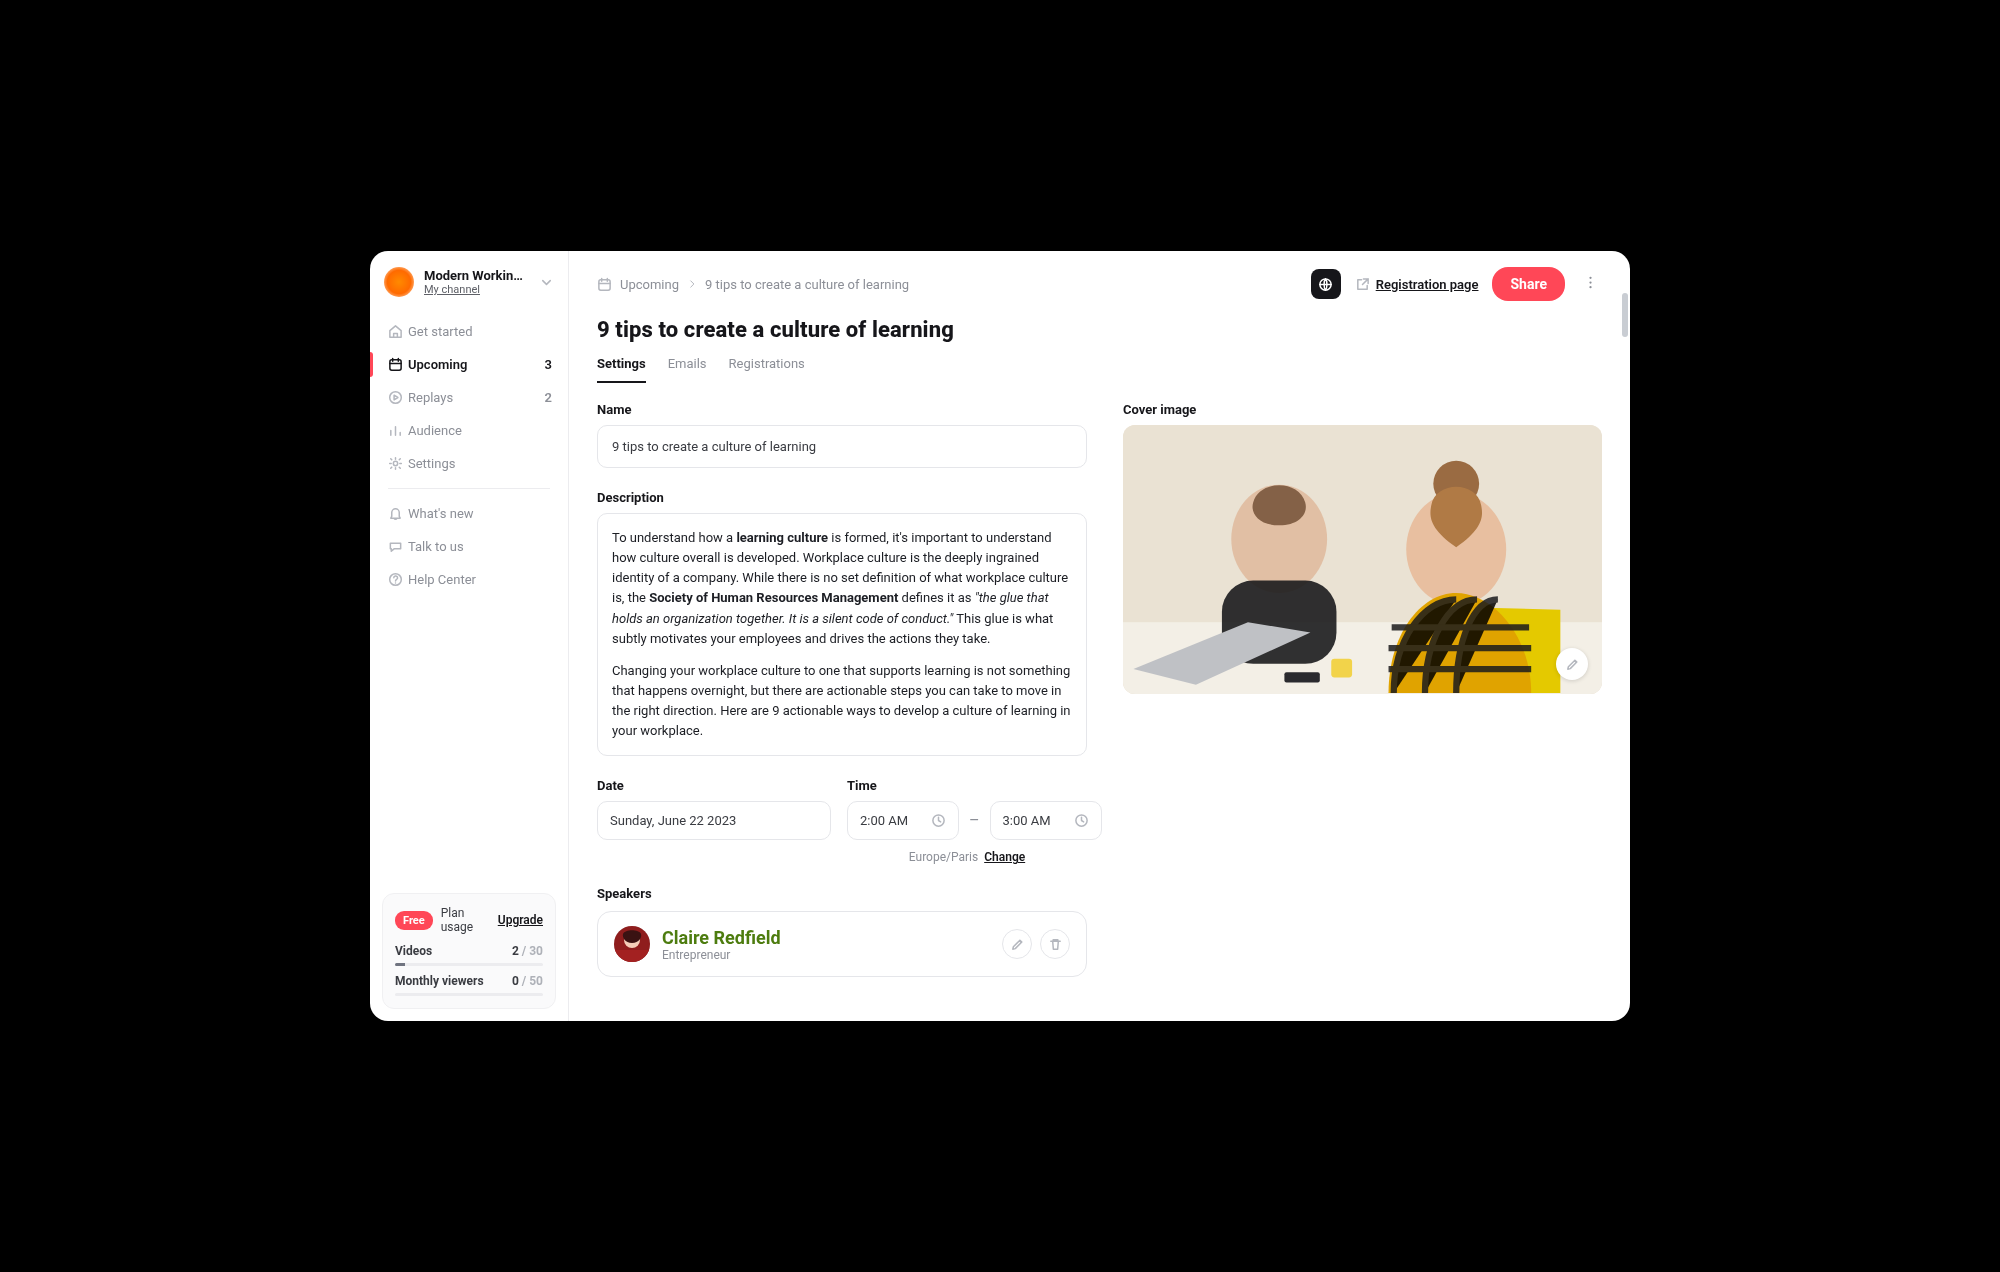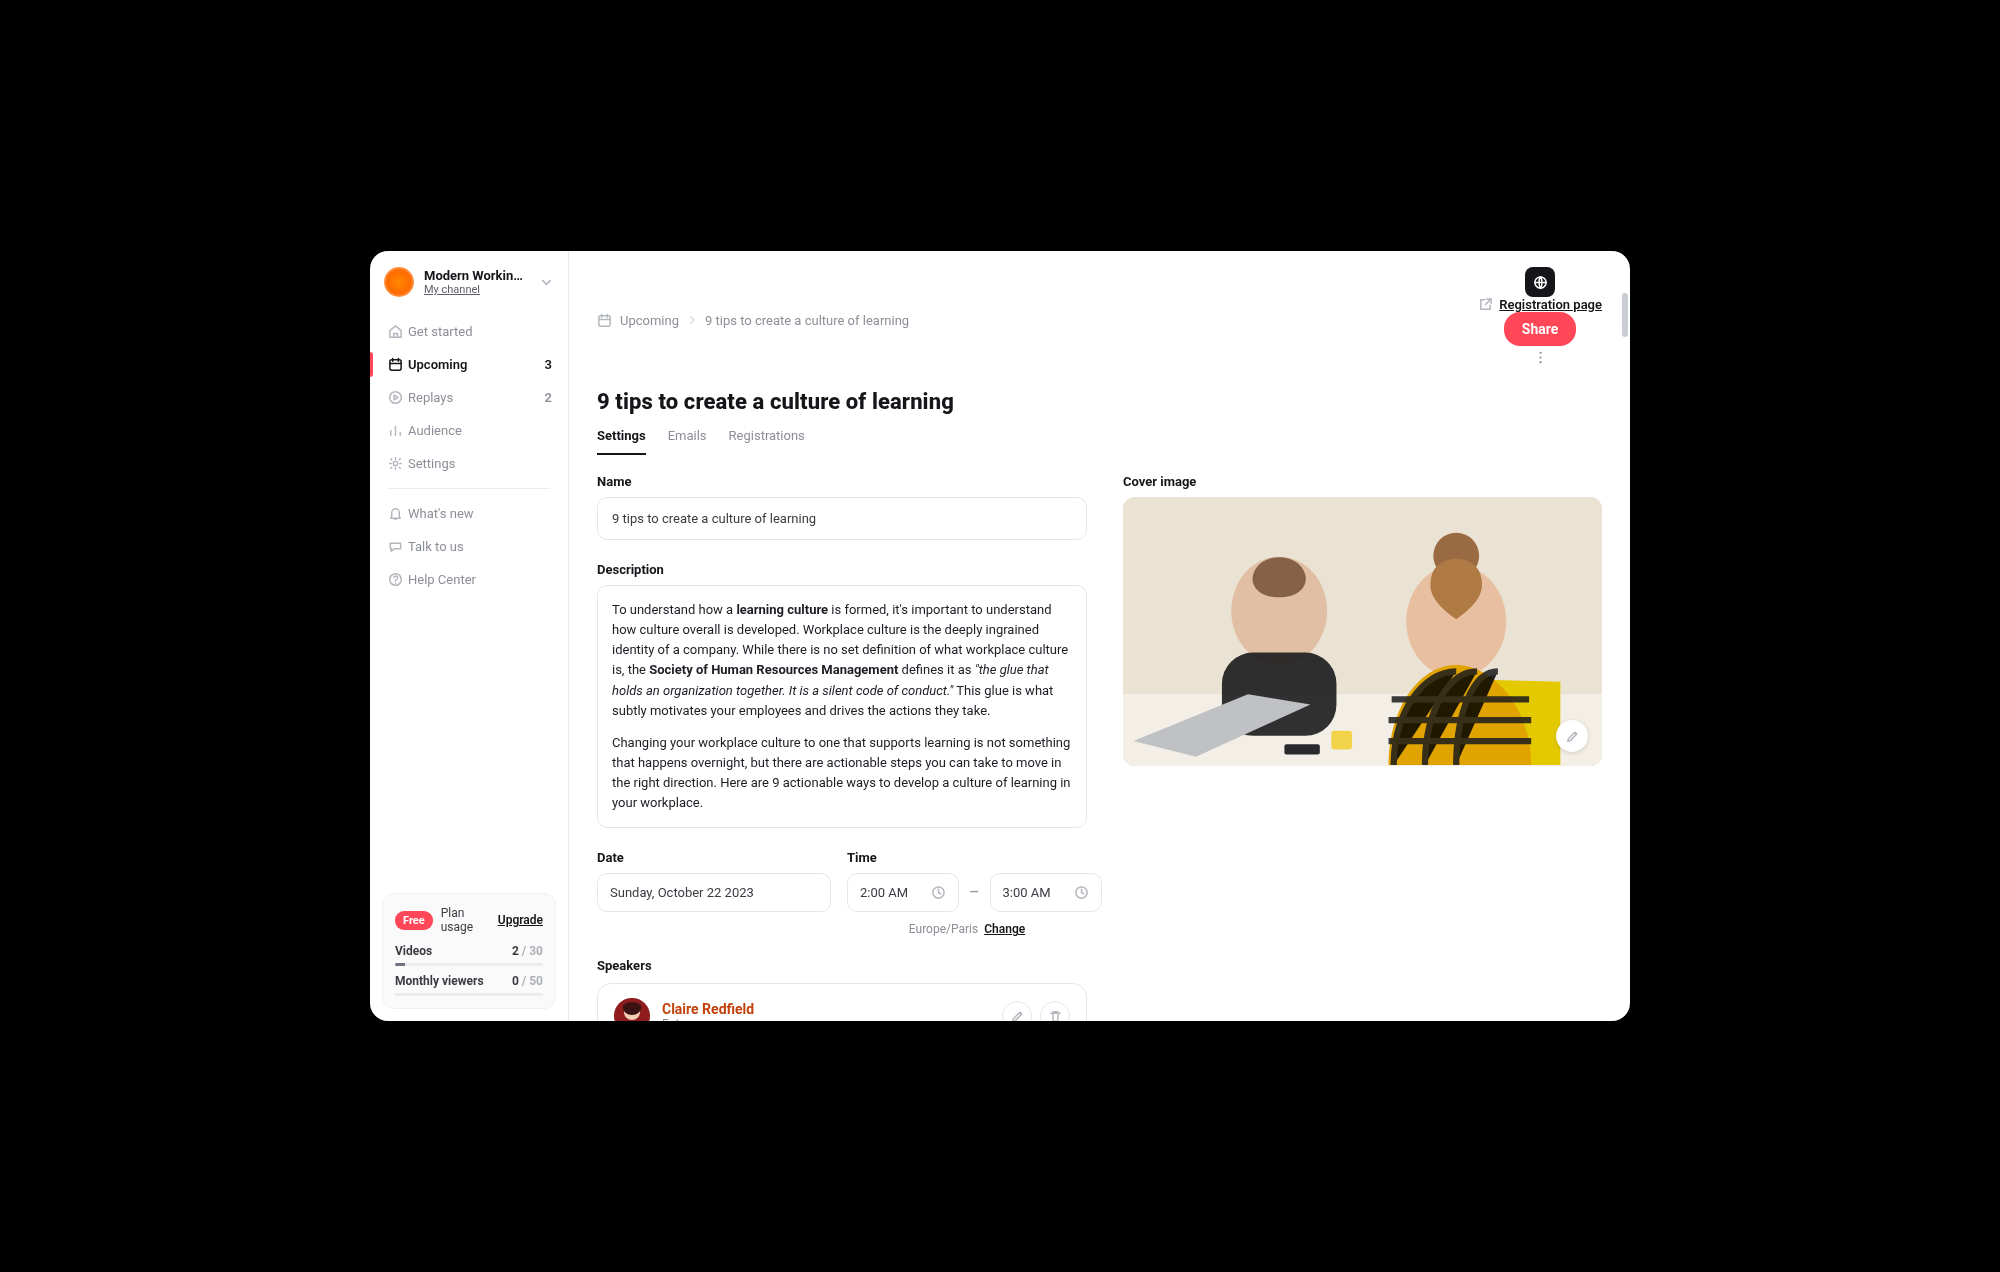--- a/index.html
+++ b/index.html
@@ -54,21 +54,21 @@
     .metric-row{ display:flex; justify-content:space-between; font-size:12px; color:#3a3c42;}
     .metric-row .limit{ color:#aeb1b8;}
     .bar{ height:3px; background:#ececef; border-radius:2px; margin-top:5px; position:relative; overflow:hidden;}
     .bar .fill{ position:absolute; left:0; top:0; bottom:0; background:#707480;}
     
     .main{ flex:1; overflow:auto; }
     .topbar{ display:flex; align-items:center; padding:16px 28px 10px 28px;}
     .crumbs{ display:flex; align-items:center; gap:8px; font-size:13px; color:#8c8f97;}
     .crumbs .root a{ color:#8c8f97; text-decoration:none;}
     .crumbs .cur{ color:#8c8f97;}
-    .top-actions{ margin-left:auto; display:flex; align-items:center; flex-direction:column;}
+    .top-actions{ margin-left:auto; display:flex; align-items:center; gap:14px;}
     .square-btn{
       width:30px;height:30px;border-radius:8px;background:#16161a;display:flex;align-items:center;justify-content:center;
     }
     .square-btn svg{ stroke:#fff;}
     .reg-link{ display:flex; align-items:center; gap:6px; font-size:13px; font-weight:600; color:#16161a; text-decoration:underline;}
     .share-btn{
       background:#ff4757; color:#fff; font-weight:700; font-size:14px; border:none;
       padding:9px 18px; border-radius:16px;
     }
     .kebab{ color:#8c8f97; padding:4px;}
@@ -111,21 +111,21 @@
     .edit-fab{
       position:absolute; right:14px; bottom:14px; width:32px; height:32px; border-radius:50%;
       background:#fff; display:flex; align-items:center; justify-content:center; box-shadow:0 1px 4px rgba(0,0,0,.15);
     }
     .speaker-card{
       border:1px solid #e5e6ea; border-radius:14px; padding:14px 16px; margin-top:10px;
     }
     .speaker-head{ display:flex; align-items:center; gap:12px;}
     .avatar{ width:36px;height:36px;border-radius:50%; background:#d9d9de; overflow:hidden; flex-shrink:0;}
     .avatar svg{ width:100%; height:100%; display:block;}
-    .sp-name{ font-size:14px; font-weight:700; color:#c2410c;}
+    .sp-name{ font-size:18px; font-weight:700; color:#4d7c0f;}
     .sp-role{ font-size:12px; color:#8c8f97;}
     .sp-actions{ margin-left:auto; display:flex; gap:8px;}
     .icon-btn{
       width:30px;height:30px;border-radius:50%;border:1px solid #e5e6ea;display:flex;align-items:center;justify-content:center;background:#fff;
     }
     .sp-desc{ font-size:13px; color:#3e4047; margin-top:10px;}
     
     svg{ overflow:visible;}
   </style>
 </head>
@@ -291,21 +291,21 @@
             <p>
               <span>To understand how a </span><b>learning culture</b><span> is formed, it's important to understand how culture overall is developed. Workplace culture is the deeply ingrained identity of a company. While there is no set definition of what workplace culture is, the </span><b>Society of Human Resources Management</b><span> defines it as </span><em>"the glue that holds an organization together. It is a silent code of conduct."</em><span> This glue is what subtly motivates your employees and drives the actions they take.</span>
             </p>
             <p>Changing your workplace culture to one that supports learning is not something that happens overnight, but there are actionable steps you can take to move in the right direction. Here are 9 actionable ways to develop a culture of learning in your workplace.</p>
           </div>
 
           <div class="row" style="margin-top:22px">
             <div class="date-col">
               <div class="field-label">Date</div>
               <div class="sel">
-                <span>Sunday, October 22 2023</span>
+                <span>Sunday, June 22 2023</span>
               </div>
             </div>
             <div class="time-col">
               <div class="field-label">Time</div>
               <div class="time-row">
                 <div class="sel small">
                   <span>2:00 AM</span>
                   <svg class="icon" viewBox="0 0 16 16">
                       <circle class="icon-stroke" cx="8" cy="8" r="6"></circle>
                       <path class="icon-stroke" d="M8 4.5V8l2.3 1.5"></path>

